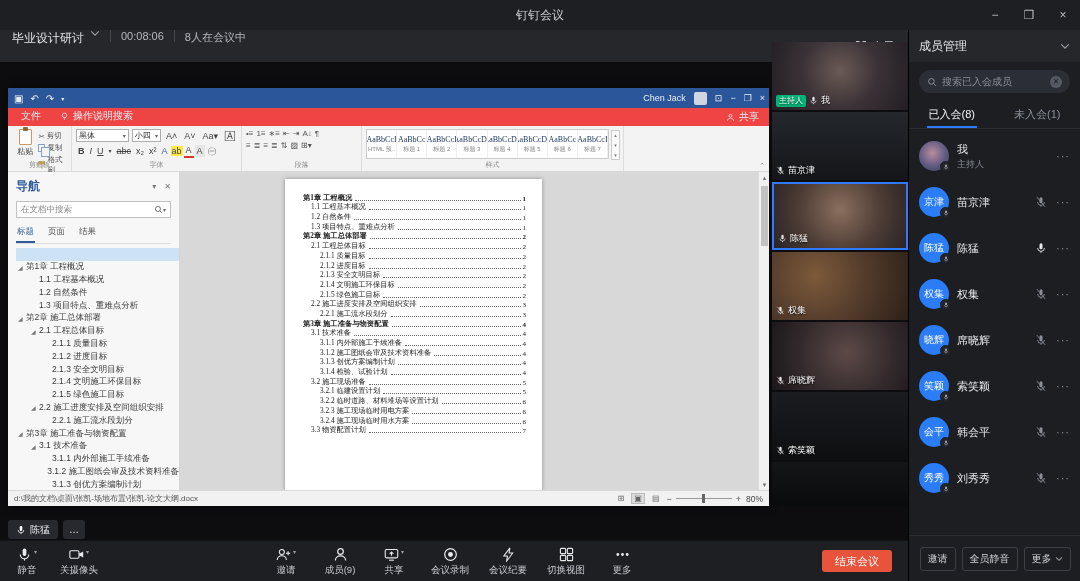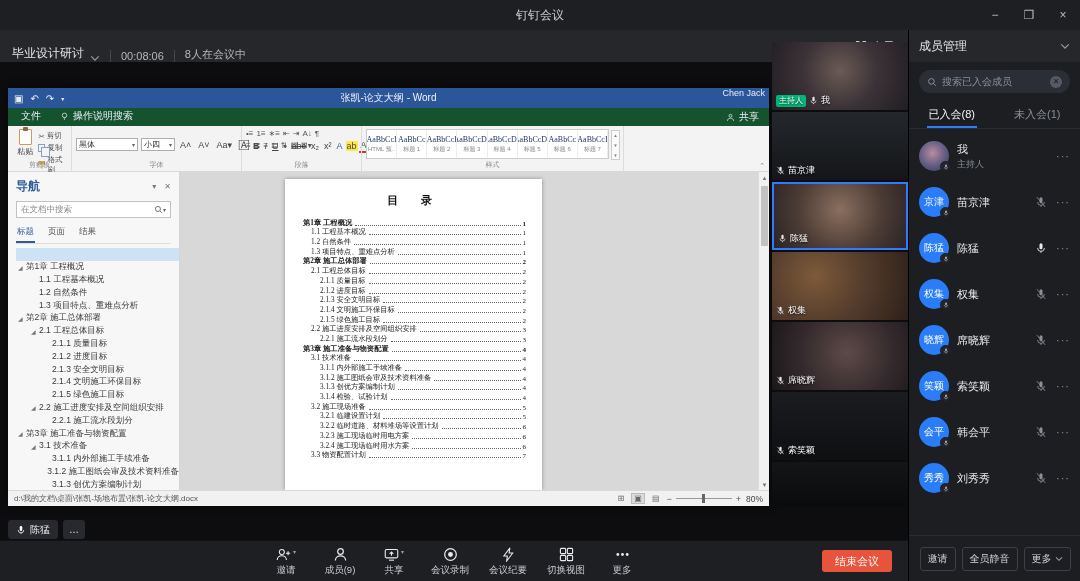--- a/index.html
+++ b/index.html
@@ -11,34 +11,34 @@
   
   #titlebar { position:absolute; left:0; top:0; width:1080px; height:30px; background:#1e1f22;
     display:flex; align-items:center; }
   #app-title { position:absolute; left:0; right:0; text-align:center; font-size:12px; color:#c9cbd0; }
   #win-controls { position:absolute; right:0; top:0; height:30px; display:flex; }
   .winbtn { width:34px; height:30px; color:#b7b9be; font-size:12px; display:flex; align-items:center; justify-content:center; }
 
   
   #stage { position:absolute; left:0; top:30px; width:908px; height:551px; background:#0d0d0f; }
   #stage-topbar { position:absolute; left:0; top:0; width:908px; height:32px; background:#26272b;
-    display:flex; align-items:flex-end; padding:0 12px; color:#c7c9ce; }
+    display:flex; align-items:flex-start; padding:0 12px; color:#c7c9ce; }
   #meeting-name { font-size:12px; color:#e3e4e8; }
   .tb-chev { width:10px; height:7px; color:#9a9ca2; margin-left:6px; }
   .tb-div { width:1px; height:12px; background:#45474d; margin:0 10px; }
   .tb-txt { font-size:11px; color:#b6b8be; }
   #fullscreen-btn { position:absolute; right:14px; top:0; height:32px; display:flex; align-items:center; gap:5px; color:#c9cbd0; font-size:11px; }
   #fullscreen-btn .ic { width:12px; height:12px; }
 
   
   #word { position:absolute; left:8px; top:58px; width:761px; height:418px; background:#fff; box-shadow:0 0 8px rgba(0,0,0,.6); }
   #word-titlebar { height:20px; background:#2b579a; display:flex; align-items:center; padding:0 6px; color:#fff; position:relative; }
   .qat { display:flex; gap:7px; align-items:center; font-size:10px; color:#e8edf5; }
   #word-doc-title { position:absolute; left:0; right:0; text-align:center; font-size:10px; color:#f0f3f8; }
-  #word-tb-right { position:absolute; right:4px; top:0; height:20px; display:flex; align-items:center; gap:8px; font-size:9px; color:#e8edf5;flex-direction:column; }
+  #word-tb-right { position:absolute; right:4px; top:0; height:20px; display:flex; align-items:center; gap:8px; font-size:9px; color:#e8edf5; }
   #word-user-avatar { width:13px; height:13px; background:#cfd6e2; border-radius:2px; display:inline-block; }
   #word-tabs { height:18px; background:#2b579a; display:flex; align-items:flex-end; padding-left:4px; position:relative; }
   .wtab { font-size:10px; color:#e9eef6; padding:3px 9px 3px; }
   .wtab.active { background:#f3f3f3; color:#2b579a; }
   #tellme { display:flex; align-items:center; gap:4px; font-size:10px; color:#e9eef6; margin-left:10px; padding-bottom:3px; }
   #tellme .ic { width:9px; height:9px; }
   #word-share { position:absolute; right:10px; bottom:2px; display:flex; align-items:center; gap:4px; font-size:10px; color:#e9eef6; }
   #word-share .ic { width:9px; height:9px; }
 
   #ribbon { height:46px; background:#f3f3f3; border-bottom:1px solid #d9d9d9; display:flex; position:relative; }
@@ -49,21 +49,21 @@
   #g-clip { width:64px; }
   #paste-big { width:30px; display:flex; flex-direction:column; align-items:center; gap:1px; }
   .clipicon { width:13px; height:16px; background:#fdfdfd; border:1px solid #c89b66; border-radius:1px; position:relative; }
   .clipicon:before { content:""; position:absolute; left:3px; top:-3px; width:5px; height:4px; background:#8a6a43; border-radius:1px; }
   #paste-big span { font-size:8px; color:#444; }
   .mini-col { display:flex; flex-direction:column; justify-content:flex-start; gap:2px; padding-top:2px; }
   .mini { font-size:7.5px; color:#555; display:flex; align-items:center; gap:2px; }
   .i-copy { width:7px; height:8px; border:1px solid #8aa0c0; position:relative; display:inline-block; }
   .i-copy:before { content:""; position:absolute; left:2px; top:2px; width:7px; height:8px; border:1px solid #8aa0c0; background:#f3f3f3; }
   .i-brush { width:8px; height:8px; display:inline-block; background:#caa64e; clip-path:polygon(0 0,100% 0,100% 45%,55% 45%,55% 100%,45% 100%,45% 45%,0 45%); }
-  #g-font { width:170px; flex-direction:row; }
+  #g-font { width:170px; flex-direction:column; }
   .font-row1 { display:flex; gap:3px; align-items:center; }
   .combo { border:1px solid #aeaeae; background:#fff; font-size:8px; color:#333; padding:0 2px; height:13px; display:flex; align-items:center; justify-content:space-between; }
   .combo .caret { font-size:6px; color:#666; margin-left:3px; }
   .font-row2 { display:flex; gap:1px; align-items:center; margin-top:2px; }
   .hl { background:#ffe94a; padding:0 1px; }
   .fc { border-bottom:2px solid #d03a2b; }
   #g-para { width:120px; flex-direction:column; }
   .para-row { display:flex; gap:3px; }
   .pr { font-size:8px; color:#555; }
   #g-styles { width:262px; flex-direction:column; padding-right:14px; }
@@ -219,31 +219,30 @@
   </div>
 
   <div id="word">
     <div id="word-titlebar" style="background: rgb(43, 87, 154);">
       <div class="qat">
         <span>▣</span>
         <span>↶</span>
         <span>↷</span>
         <span style="font-size:6px">▾</span>
       </div>
-      <div id="word-doc-title">张凯-论文大纲 - Word</div>
       <div id="word-tb-right">
         <span>Chen Jack</span>
         <span id="word-user-avatar"></span>
         <span>⊡</span>
         <span>−</span>
         <span>❐</span>
         <span>×</span>
       </div>
     </div>
-    <div id="word-tabs" style="background: #14532d;">
+    <div id="word-tabs" style="background: #ef4444;">
       <span class="wtab">文件</span>
       <span id="tellme">
         <span class="ic">
             <svg viewBox="0 0 16 16">
               <circle cx="8" cy="6" r="4" fill="none" stroke="currentColor" stroke-width="1.3"></circle>
               <path d="M6.5 10.5h3M7 13h2" stroke="currentColor" stroke-width="1.3"></path>
             </svg>
           </span>
         <span>操作说明搜索</span>
       </span>
@@ -476,21 +475,20 @@
             </div>
             <div class="tree-row" style="padding-left: 28px;">
               <span class="tree-arrow"></span>
               <span>3.1.3 创优方案编制计划</span>
             </div>
           </div>
       </div>
 
       <div id="canvas">
         <div id="page">
-          <div id="toc-title">目  录</div>
           <div id="toc-list">
               <div class="toc-row l1">
                 <span class="toc-text">第1章  工程概况</span>
                 <span class="toc-leader"></span>
                 <span class="toc-pg">1</span>
               </div>
               <div class="toc-row l2">
                 <span class="toc-text">1.1 工程基本概况</span>
                 <span class="toc-leader"></span>
                 <span class="toc-pg">1</span>
@@ -727,20 +725,47 @@
             <path d="M3.5 8a4.5 4.5 0 0 0 9 0" fill="none" stroke="currentColor" stroke-width="1.2"></path>
             <line x1="8" y1="12.5" x2="8" y2="14.5" stroke="currentColor" stroke-width="1.2"></line>
           </svg>
         </span>
       <span>陈猛</span>
     </span>
     <span class="chip" style="padding:0 6px">…</span>
   </div>
 
   <div id="controlbar">
+    <div id="cb-left">
+        <div class="cb-item">
+          <div class="cb-iconrow">
+            <span class="ic" style="width: 15px; height: 15px;">
+              <svg viewBox="0 0 16 16">
+                <rect x="6" y="1.5" width="4" height="8" rx="2" fill="currentColor"></rect>
+                <path d="M3.5 8a4.5 4.5 0 0 0 9 0" fill="none" stroke="currentColor" stroke-width="1.2"></path>
+                <line x1="8" y1="12.5" x2="8" y2="14.5" stroke="currentColor" stroke-width="1.2"></line>
+              </svg>
+            </span>
+            <span class="cb-caret">▾</span>
+          </div>
+          <span class="cb-label">静音</span>
+        </div>
+        <div class="cb-item">
+          <div class="cb-iconrow">
+            <span class="ic" style="width: 15px; height: 15px;">
+              <svg viewBox="0 0 18 14">
+                <rect x="1" y="2.5" width="11" height="9" rx="1.5" fill="none" stroke="currentColor" stroke-width="1.3"></rect>
+                <path d="M12 6l5-2.5v7L12 8z" fill="currentColor"></path>
+              </svg>
+            </span>
+            <span class="cb-caret">▾</span>
+          </div>
+          <span class="cb-label">关摄像头</span>
+        </div>
+      </div>
     <div id="cb-center">
         <div class="cb-item">
           <div class="cb-iconrow">
             <span class="ic" style="width: 15px; height: 15px;">
               <svg viewBox="0 0 18 16">
                 <circle cx="7" cy="5" r="3" fill="none" stroke="currentColor" stroke-width="1.3"></circle>
                 <path d="M1.5 14.5c0-3 2.5-5 5.5-5s5.5 2 5.5 5" fill="none" stroke="currentColor" stroke-width="1.3"></path>
                 <line x1="14.5" y1="4" x2="14.5" y2="9" stroke="currentColor" stroke-width="1.3"></line>
                 <line x1="12" y1="6.5" x2="17" y2="6.5" stroke="currentColor" stroke-width="1.3"></line>
               </svg>

